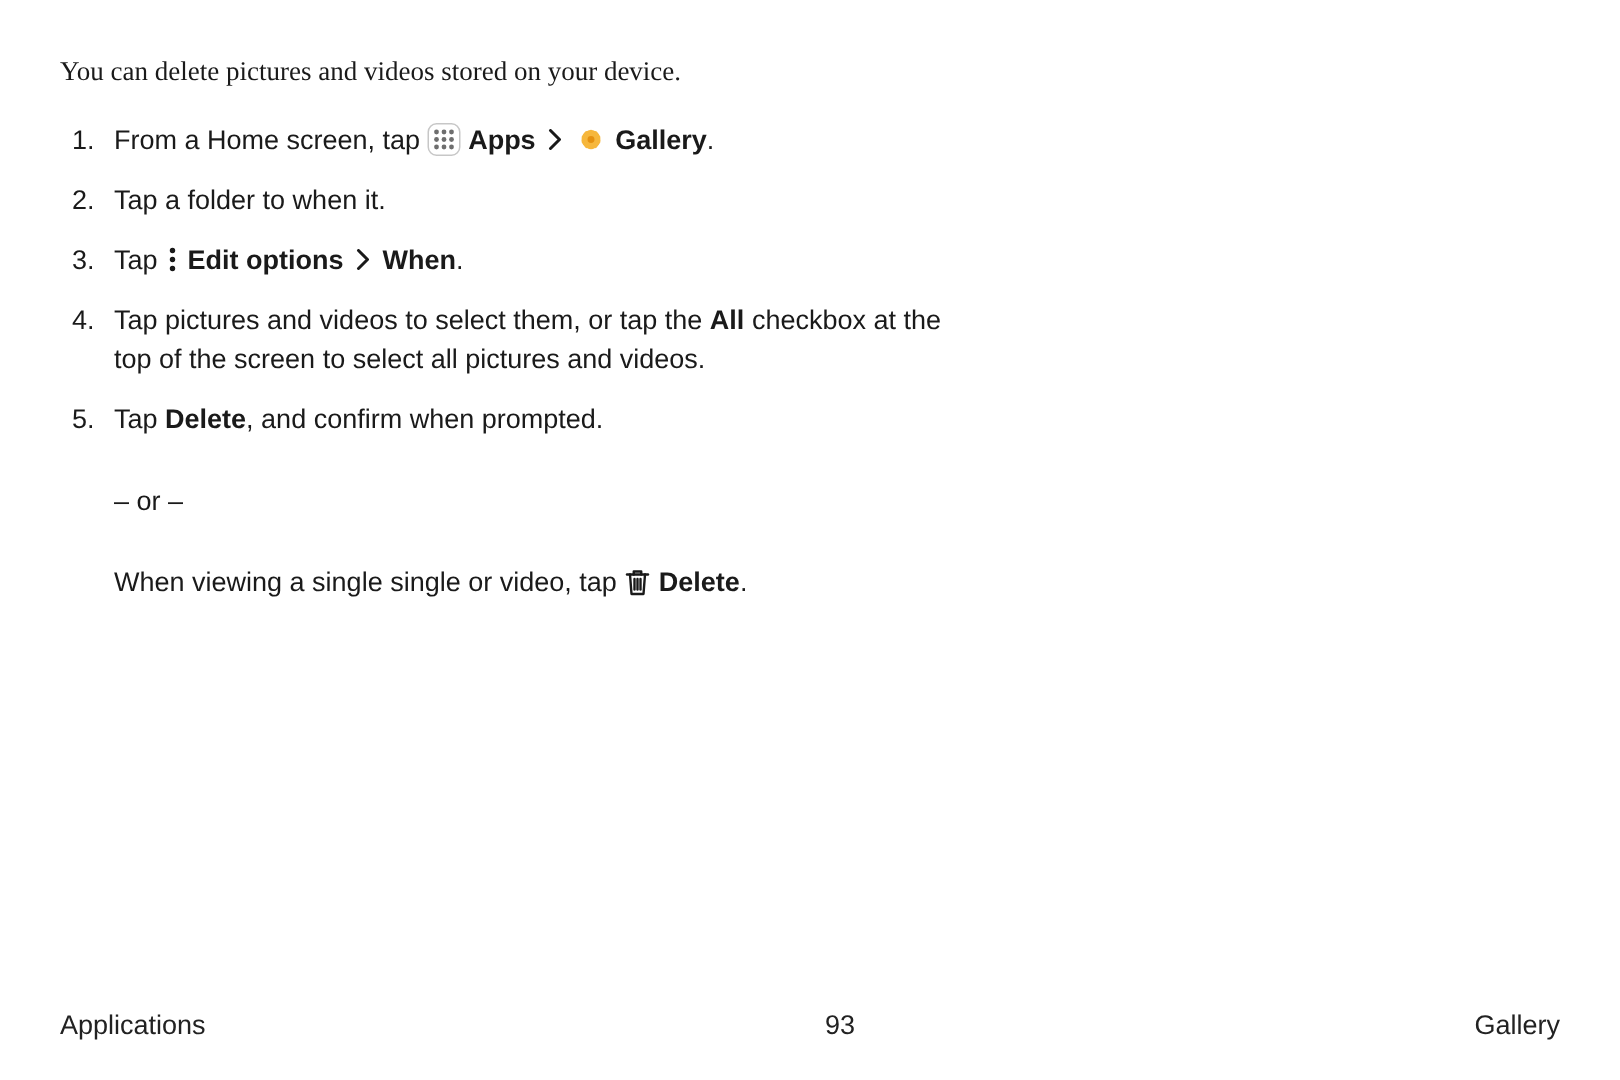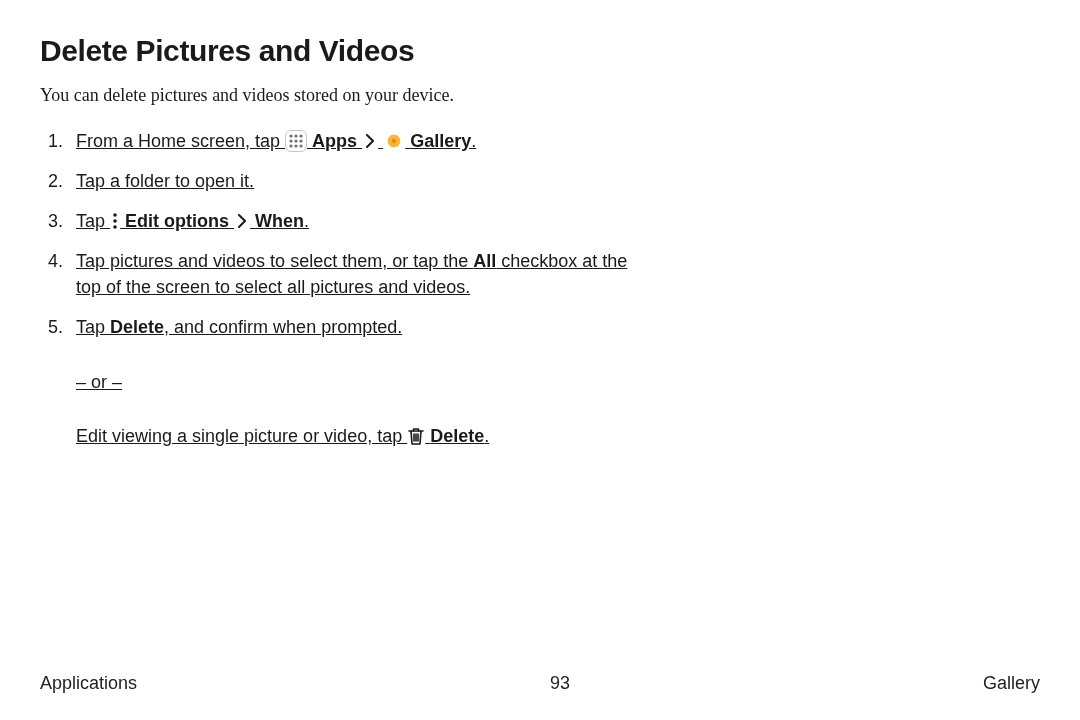--- a/index.html
+++ b/index.html
@@ -37,21 +37,20 @@
   ol.steps {
     margin: 0;
     padding-left: 28px;
     max-width: 560px;
   }
   ol.steps > li {
     font-size: 18px;
     line-height: 1.45;
     padding: 3px 0 3px 8px;
     margin-bottom: 8px;
-    text-decoration: underline;
   }
   ol.steps > li .extra {
     display: block;
     margin-top: 28px;
   }
   b { font-weight: 700; }
   
   .ico {
     display: inline-block;
     vertical-align: -4px;
@@ -99,21 +98,20 @@
     align-items: flex-start;
     font-size: 18px;
     color: #222;
   }
 </style>
 </head>
 <body>
 
 <div class="page">
 
-  <h1>Delete Pictures and Videos</h1>
   <p class="intro">You can delete pictures and videos stored on your device.</p>
 
   <ol class="steps">
 
     <li>
       <span>From a Home screen, tap </span>
       <span class="ico icon-apps">
         <svg viewBox="0 0 16 16">
           <g fill="#6e6e6e">
             <circle cx="3" cy="3" r="1.6"></circle>
@@ -142,21 +140,21 @@
             <ellipse rx="4.5" ry="6.5" transform="rotate(144)" fill="#f6b73c"></ellipse>
             <ellipse rx="4.5" ry="6.5" transform="rotate(216)" fill="#f6b73c"></ellipse>
             <ellipse rx="4.5" ry="6.5" transform="rotate(288)" fill="#f6b73c"></ellipse>
             <circle r="2.3" fill="#e59110"></circle>
           </g>
         </svg>
       </span>
       <b>Gallery</b><span>.</span>
     </li>
 
-    <li>Tap a folder to open it.</li>
+    <li>Tap a folder to when it.</li>
 
     <li>
       <span>Tap </span>
       <span class="ico icon-more">
         <svg viewBox="0 0 10 20">
           <circle cx="5" cy="4" r="1.8" fill="#1a1a1a"></circle>
           <circle cx="5" cy="10" r="1.8" fill="#1a1a1a"></circle>
           <circle cx="5" cy="16" r="1.8" fill="#1a1a1a"></circle>
         </svg>
       </span>
@@ -170,21 +168,21 @@
     </li>
 
     <li>
       <span>Tap pictures and videos to select them, or tap the </span><b>All</b><span> checkbox at the top of the screen to select all pictures and videos.</span>
     </li>
 
     <li>
       <span>Tap </span><b>Delete</b><span>, and confirm when prompted.</span>
       <span class="extra">– or –</span>
       <span class="extra">
-        <span>Edit viewing a single picture or video, tap </span>
+        <span>When viewing a single single or video, tap </span>
         <span class="ico icon-trash">
           <svg viewBox="0 0 18 20">
             <g fill="none" stroke="#1a1a1a" stroke-width="1.6" stroke-linecap="round" stroke-linejoin="round">
               <path d="M2 5 h14"></path>
               <path d="M4 5 l1 13 h8 l1 -13"></path>
               <path d="M7 8 v7"></path>
                 <path d="M9 8 v7"></path>
                 <path d="M11 8 v7"></path>
               <path d="M6.5 5 v-2 h5 v2"></path>
             </g>

